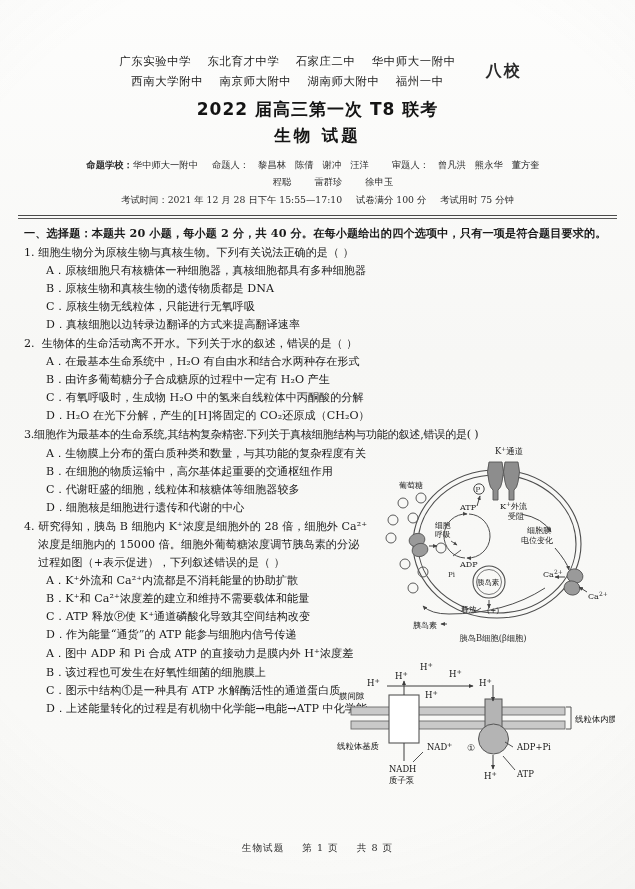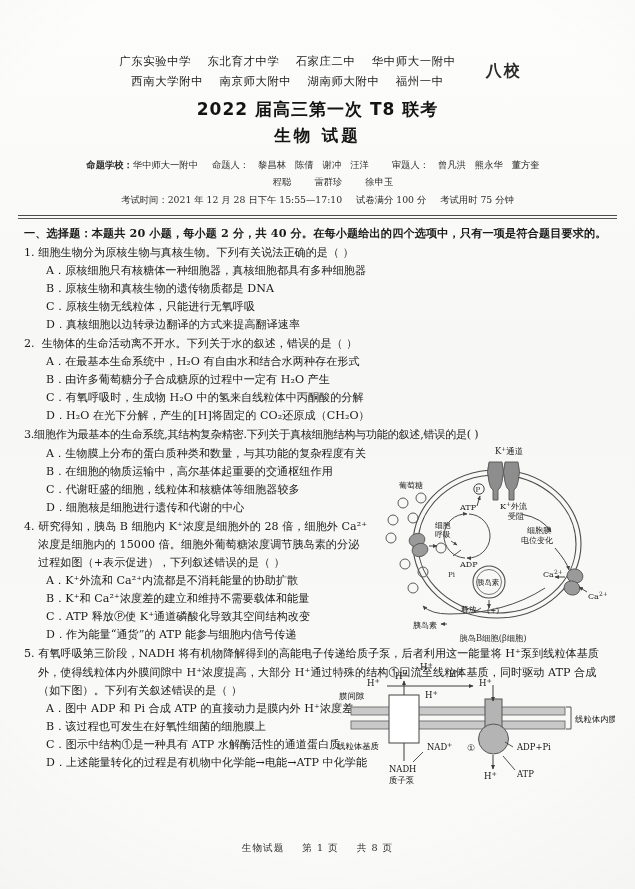--- a/index.html
+++ b/index.html
@@ -300,23 +300,20 @@
 
       <div class="q-stem narrow"><span>4.</span>&nbsp;<span>研究得知，胰岛 B 细胞内 K⁺浓度是细胞外的 28 倍，细胞外 Ca²⁺浓度是细胞内的 15000 倍。细胞外葡萄糖浓度调节胰岛素的分泌过程如图（+表示促进），下列叙述错误的是（    ）</span></div>
       <div class="opt narrow-opt">A．K⁺外流和 Ca²⁺内流都是不消耗能量的协助扩散</div>
       <div class="opt narrow-opt">B．K⁺和 Ca²⁺浓度差的建立和维持不需要载体和能量</div>
       <div class="opt narrow-opt">C．ATP 释放Ⓟ使 K⁺通道磷酸化导致其空间结构改变</div>
       <div class="opt narrow-opt">D．作为能量“通货”的 ATP 能参与细胞内信号传递</div>
     </div>
 
     <div class="q" style="position:relative;">
 
-      <div class="q-stem" style="position:relative;z-index:2;">
-        <span>5.</span>&nbsp;<span style="display:inline;">有氧呼吸第三阶段，NADH 将有机物降解得到的高能电子传递给质子泵，后者利用这一能量将 H⁺泵到线粒体基质外，使得线粒体内外膜间隙中 H⁺浓度提高，大部分 H⁺通过特殊的结构①回流至线粒体基质，同时驱动 ATP 合成（如下图）。下列有关叙述错误的是（    ）</span>
-      </div>
 
       <div class="fig-mito">
         <svg width="278" height="150" viewBox="0 0 278 150" xmlns="http://www.w3.org/2000/svg">
           <defs>
             <marker id="ah2" viewBox="0 0 10 10" refX="8" refY="5" markerWidth="5.5" markerHeight="5.5" orient="auto-start-reverse">
               <path d="M 0 1 L 9 5 L 0 9 z" fill="#3d3d3d"></path>
             </marker>
           </defs>
 
           <g>

